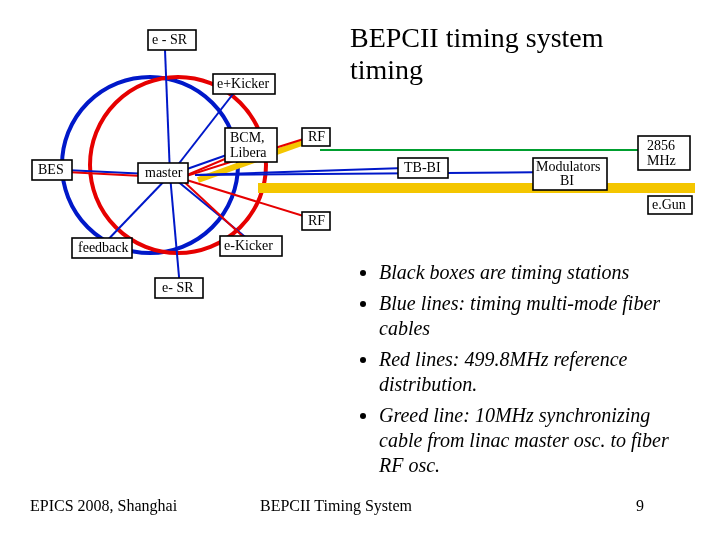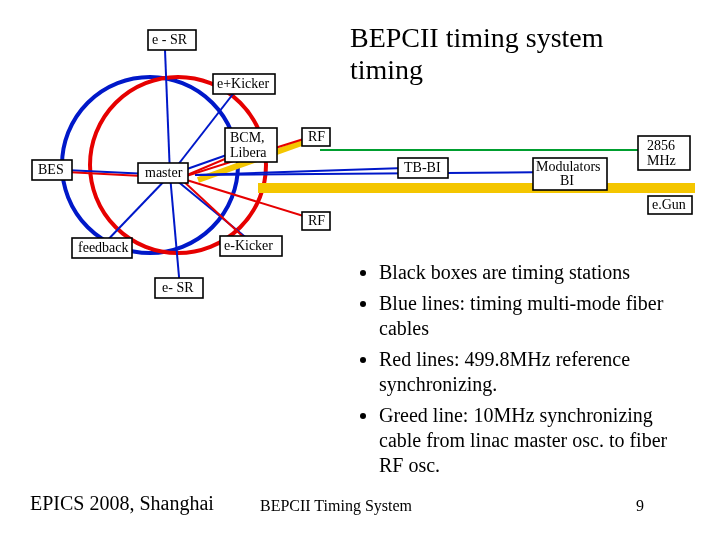--- a/index.html
+++ b/index.html
@@ -20,26 +20,26 @@
     font-size: 28px;
     line-height: 1.15;
   }
   .bullets {
     position: absolute;
     left: 355px; top: 260px;
     width: 340px;
     font-size: 20px;
     line-height: 1.25;
   }
-  .bullets ul { margin: 0; padding-left: 24px; }
+  .bullets ul { margin: 0; padding-left: 24px; font-style: italic; }
   .bullets li { margin-bottom: 6px; }
   .footer-left {
     position: absolute;
     left: 30px; bottom: 25px;
-    font-size: 20px;
+    font-size: 16px;
   }
   .footer-center {
     position: absolute;
     left: 0; right: 0; bottom: 25px;
     text-align: center;
     font-size: 16px;
   }
   .footer-right {
     position: absolute;
     right: 28px; bottom: 25px;
@@ -137,21 +137,21 @@
 
 <div class="title">
   <span>BEPCII timing system</span><br>
   <span>timing</span>
 </div>
 
 <div class="bullets">
   <ul>
     <li>Black boxes are timing stations</li>
     <li>Blue lines: timing multi-mode fiber cables</li>
-    <li>Red lines: 499.8MHz reference synchronizing.</li>
+    <li>Red lines: 499.8MHz reference distribution.</li>
     <li>Greed line: 10MHz synchronizing cable from linac master osc. to fiber RF osc.</li>
   </ul>
 </div>
 
 <div class="footer-left">EPICS 2008, Shanghai</div>
 <div class="footer-center">BEPCII Timing System</div>
 <div class="footer-right">9</div>
 
 </div>
 

